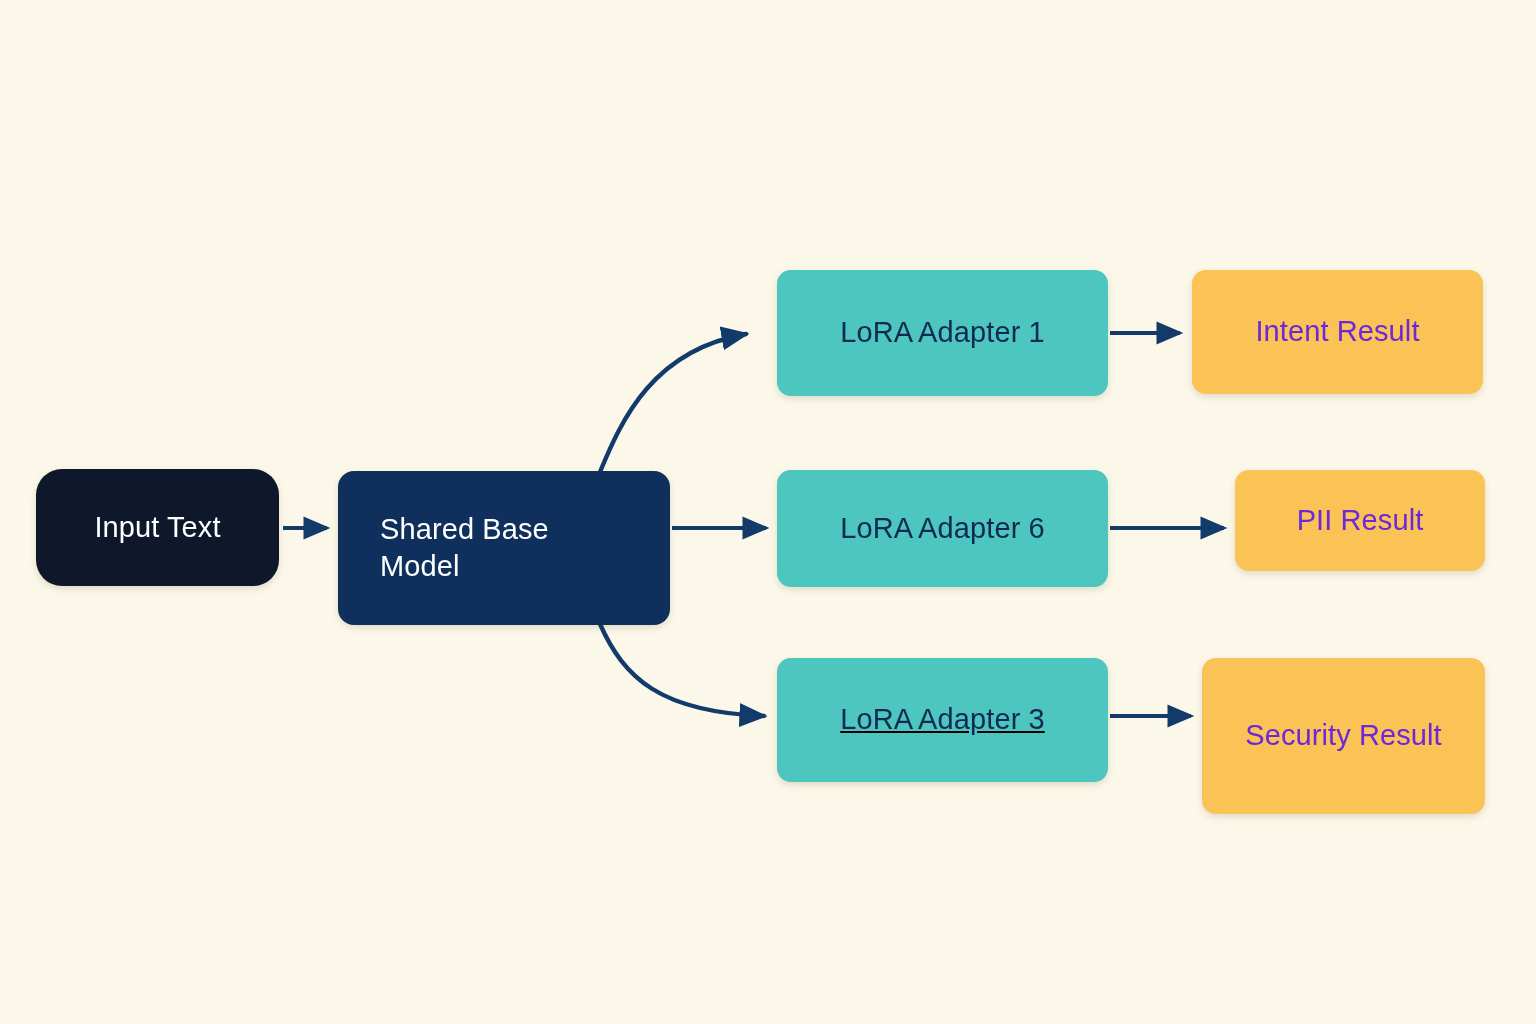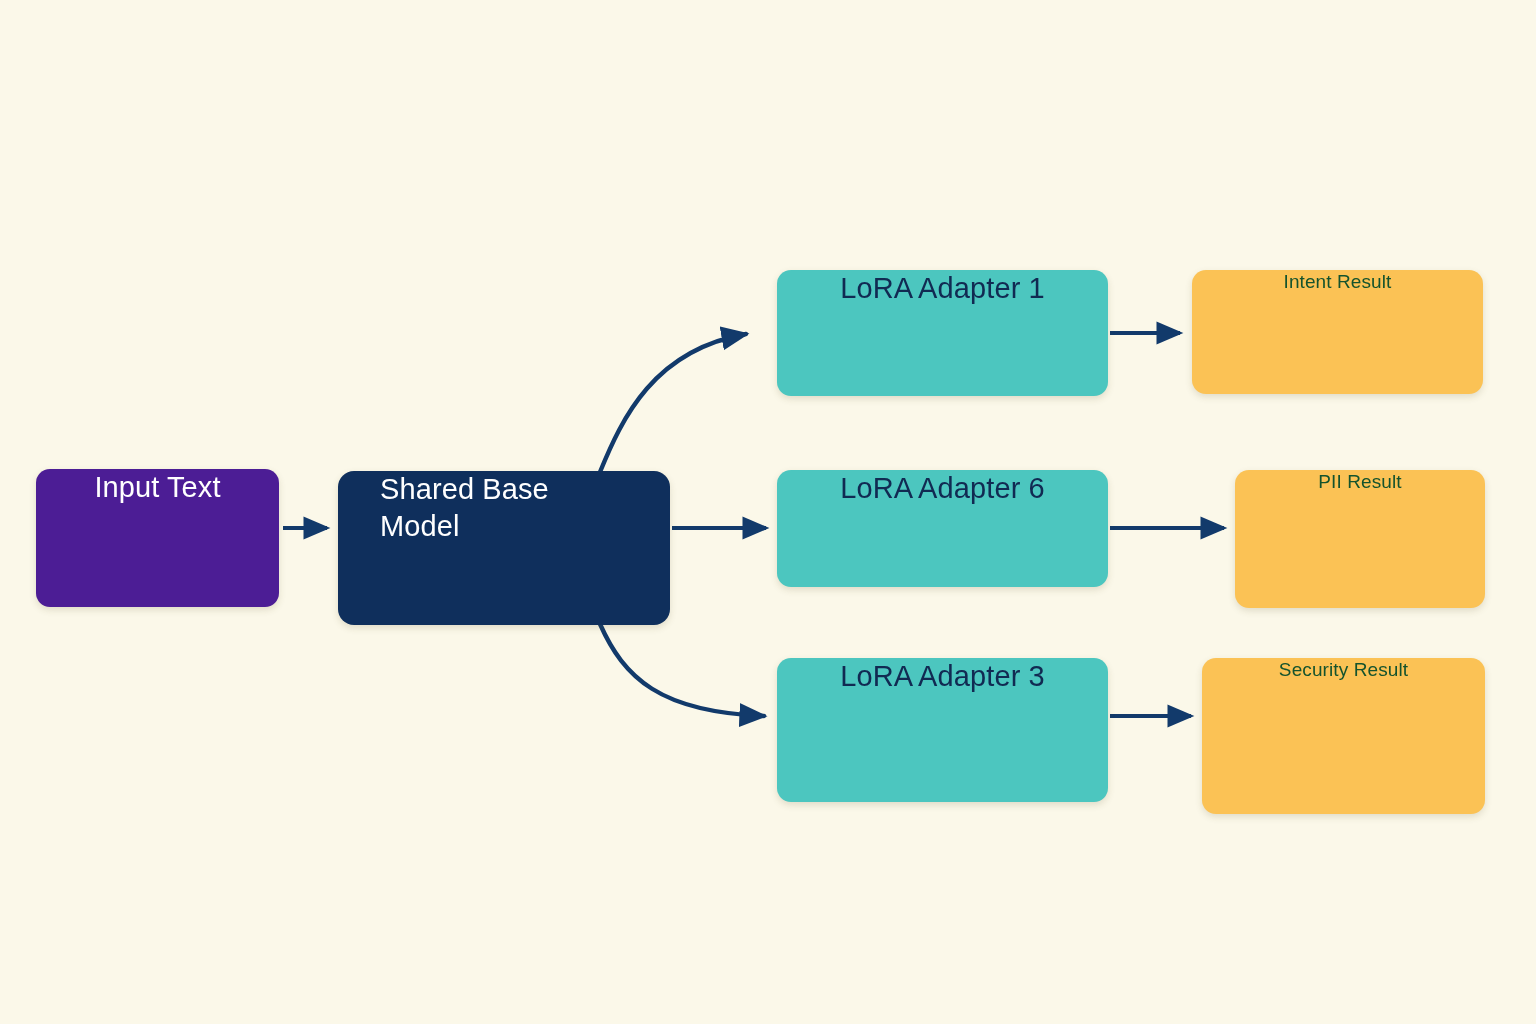--- a/index.html
+++ b/index.html
@@ -23,38 +23,40 @@
     left: 0;
     top: 0;
     width: 1536px;
     height: 1024px;
     pointer-events: none;
   }
   .node {
     position: absolute;
     box-sizing: border-box;
     display: flex;
+    align-items: center;
     border-radius: 14px;
     box-shadow: 0 3px 7px rgba(90, 80, 40, 0.16);
   }
   .node .label {
     display: block;
     line-height: 1.28;
     letter-spacing: 0.1px;
   }
 
   
   .node-input {
     left: 36px;
     top: 469px;
     width: 243px;
-    height: 138px;
-    background: #4c1d95;
+    height: 117px;
+    background: #0f172a;
     justify-content: center;
     text-align: center;
+    border-radius: 26px;
   }
   .node-input .label {
     color: #ffffff;
     font-size: 29px;
   }
 
   
   .node-base {
     left: 338px;
     top: 471px;
@@ -79,34 +81,34 @@
     background: #4cc6bf;
     justify-content: center;
     text-align: center;
   }
   .node-adapter .label {
     color: #112a52;
     font-size: 29px;
   }
   .adapter-0 { top: 270px; height: 126px; }
   .adapter-1 { top: 470px; height: 117px; }
-  .adapter-2 { top: 658px; height: 144px; }
+  .adapter-2 { top: 658px; height: 124px; text-decoration: underline; }
 
   
   .node-result {
     background: #fbc255;
     justify-content: center;
     text-align: center;
   }
   .node-result .label {
-    color: #14532d;
-    font-size: 19px;
+    color: #6d28d9;
+    font-size: 29px;
   }
   .result-0 { left: 1192px; top: 270px; width: 291px; height: 124px; }
-  .result-1 { left: 1235px; top: 470px; width: 250px; height: 138px; }
+  .result-1 { left: 1235px; top: 470px; width: 250px; height: 101px; }
   .result-2 { left: 1202px; top: 658px; width: 283px; height: 156px; }
 </style>
 </head>
 <body>
 
 <div id="canvas">
 
   <svg id="edge-layer" viewBox="0 0 1536 1024" width="1536" height="1024" xmlns="http://www.w3.org/2000/svg">
     <defs>
       <marker id="arrowhead" markerWidth="7" markerHeight="7" refX="5.6" refY="3" orient="auto" markerUnits="strokeWidth">

